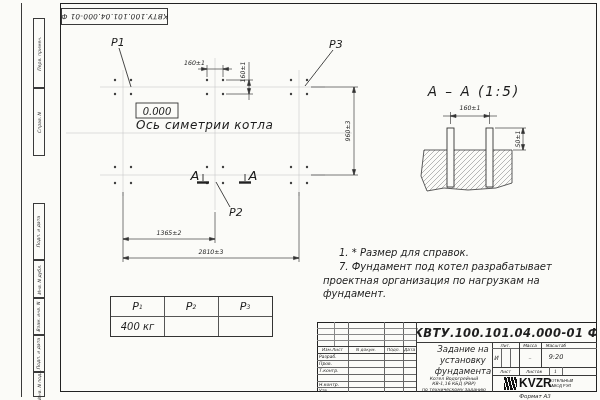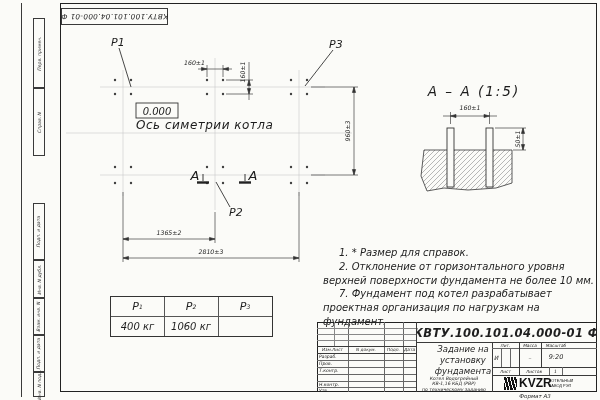--- a/index.html
+++ b/index.html
@@ -179,42 +179,40 @@
         <polygon points="523,128 521.4,133.5 524.6,133.5"></polygon>
           <polygon points="523,150 521.4,144.5 524.6,144.5"></polygon>
       </g>
       <text class="t6" x="470" y="110" text-anchor="middle">160±1</text>
       <text class="t6" transform="translate(519.5,139) rotate(-90)" text-anchor="middle">50±1</text>
     </g>
   </svg>
 
   <div class="abs draft notes" style="left:323px;top:246px;width:276px;font-size:10px;line-height:1.38;color:#222;">
     <p>1. * Размер для справок.</p>
-    <p>2. Отклонение от горизонтального уровня верхней поверхности фундамента не более 10 мм.</p>
     <p>7. Фундамент под котел разрабатывает проектная организация по нагрузкам на фундамент.</p>
   </div>
 
   <div class="abs" style="left:110px;top:296px;width:163px;height:41px;border:1.1px solid #333;box-sizing:border-box;">
     <div class="hl" style="left:0;top:19px;width:161px;background:#555;"></div>
     <div class="vl" style="left:53px;top:0;height:39px;background:#555;"></div>
     <div class="vl" style="left:107px;top:0;height:39px;background:#555;"></div>
     <div class="cell ctr draft" style="left:0;top:1px;width:53px;height:17px;font-size:11px;">
       <span>P</span>
         <sub style="font-size:6px;">1</sub>
       </div>
     <div class="cell ctr draft" style="left:53px;top:1px;width:54px;height:17px;font-size:11px;">
       <span>P</span>
         <sub style="font-size:6px;">2</sub>
       </div>
     <div class="cell ctr draft" style="left:107px;top:1px;width:54px;height:17px;font-size:11px;">
       <span>P</span>
         <sub style="font-size:6px;">3</sub>
       </div>
     <div class="cell ctr draft" style="left:0;top:20px;width:53px;height:19px;font-size:10px;">400 кг</div>
-    <div class="cell ctr draft" style="left:53px;top:20px;width:54px;height:19px;font-size:10px;">1060 кг</div>
   </div>
 
   <div class="abs" style="left:317px;top:322px;width:280px;height:70px;border:1.2px solid #222;box-sizing:border-box;"></div>
 
   <div class="vl" style="left:416px;top:322px;height:70px;"></div>
   <div class="vl" style="left:492px;top:342px;height:50px;"></div>
   <div class="vl" style="left:348px;top:322px;height:70px;background:#666;"></div>
   <div class="vl" style="left:384px;top:322px;height:70px;background:#666;"></div>
   <div class="vl" style="left:403px;top:322px;height:70px;background:#666;"></div>
   <div class="vl" style="left:334px;top:322px;height:24px;background:#888;"></div>

